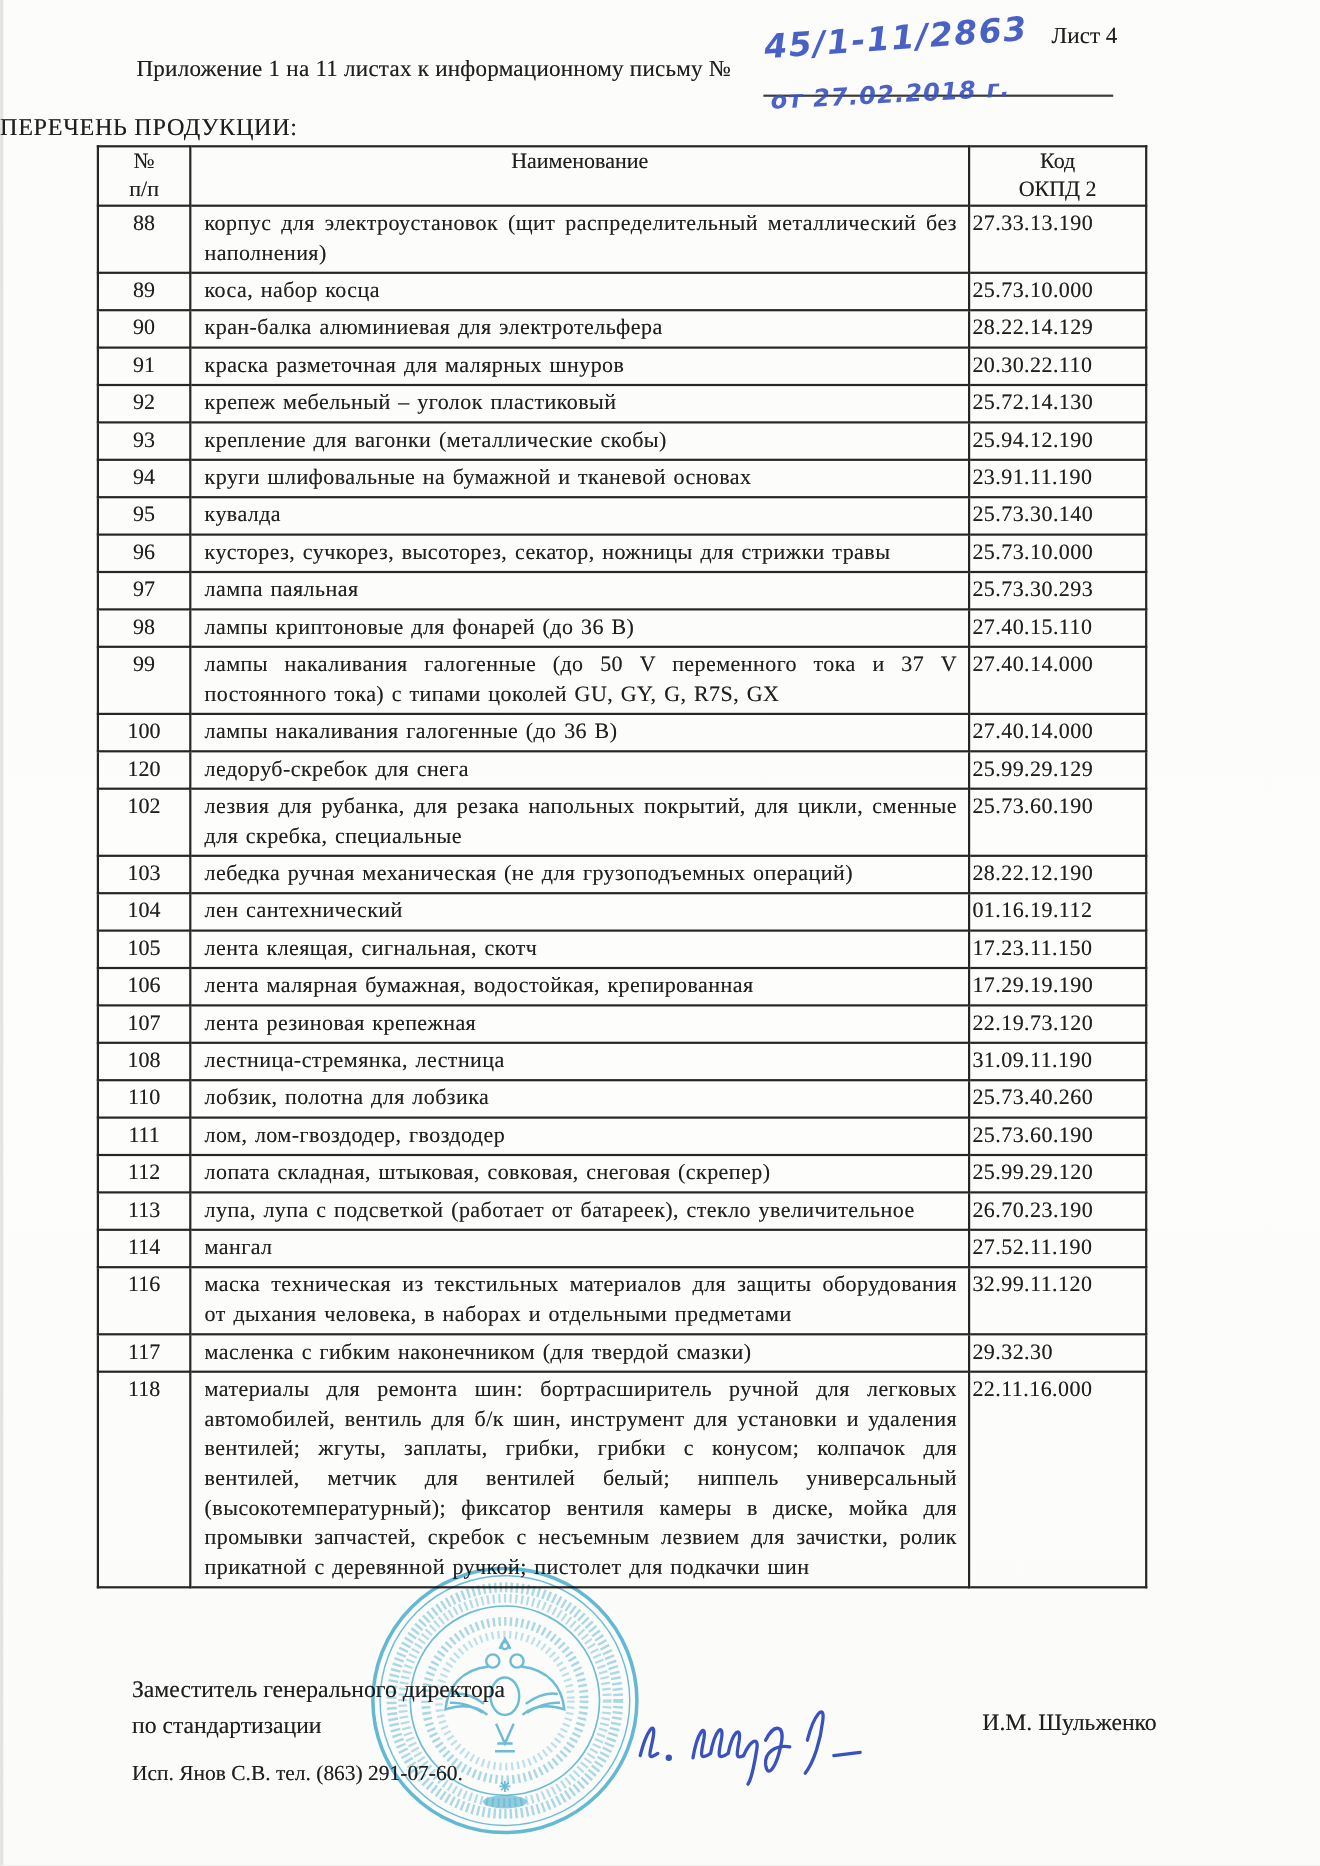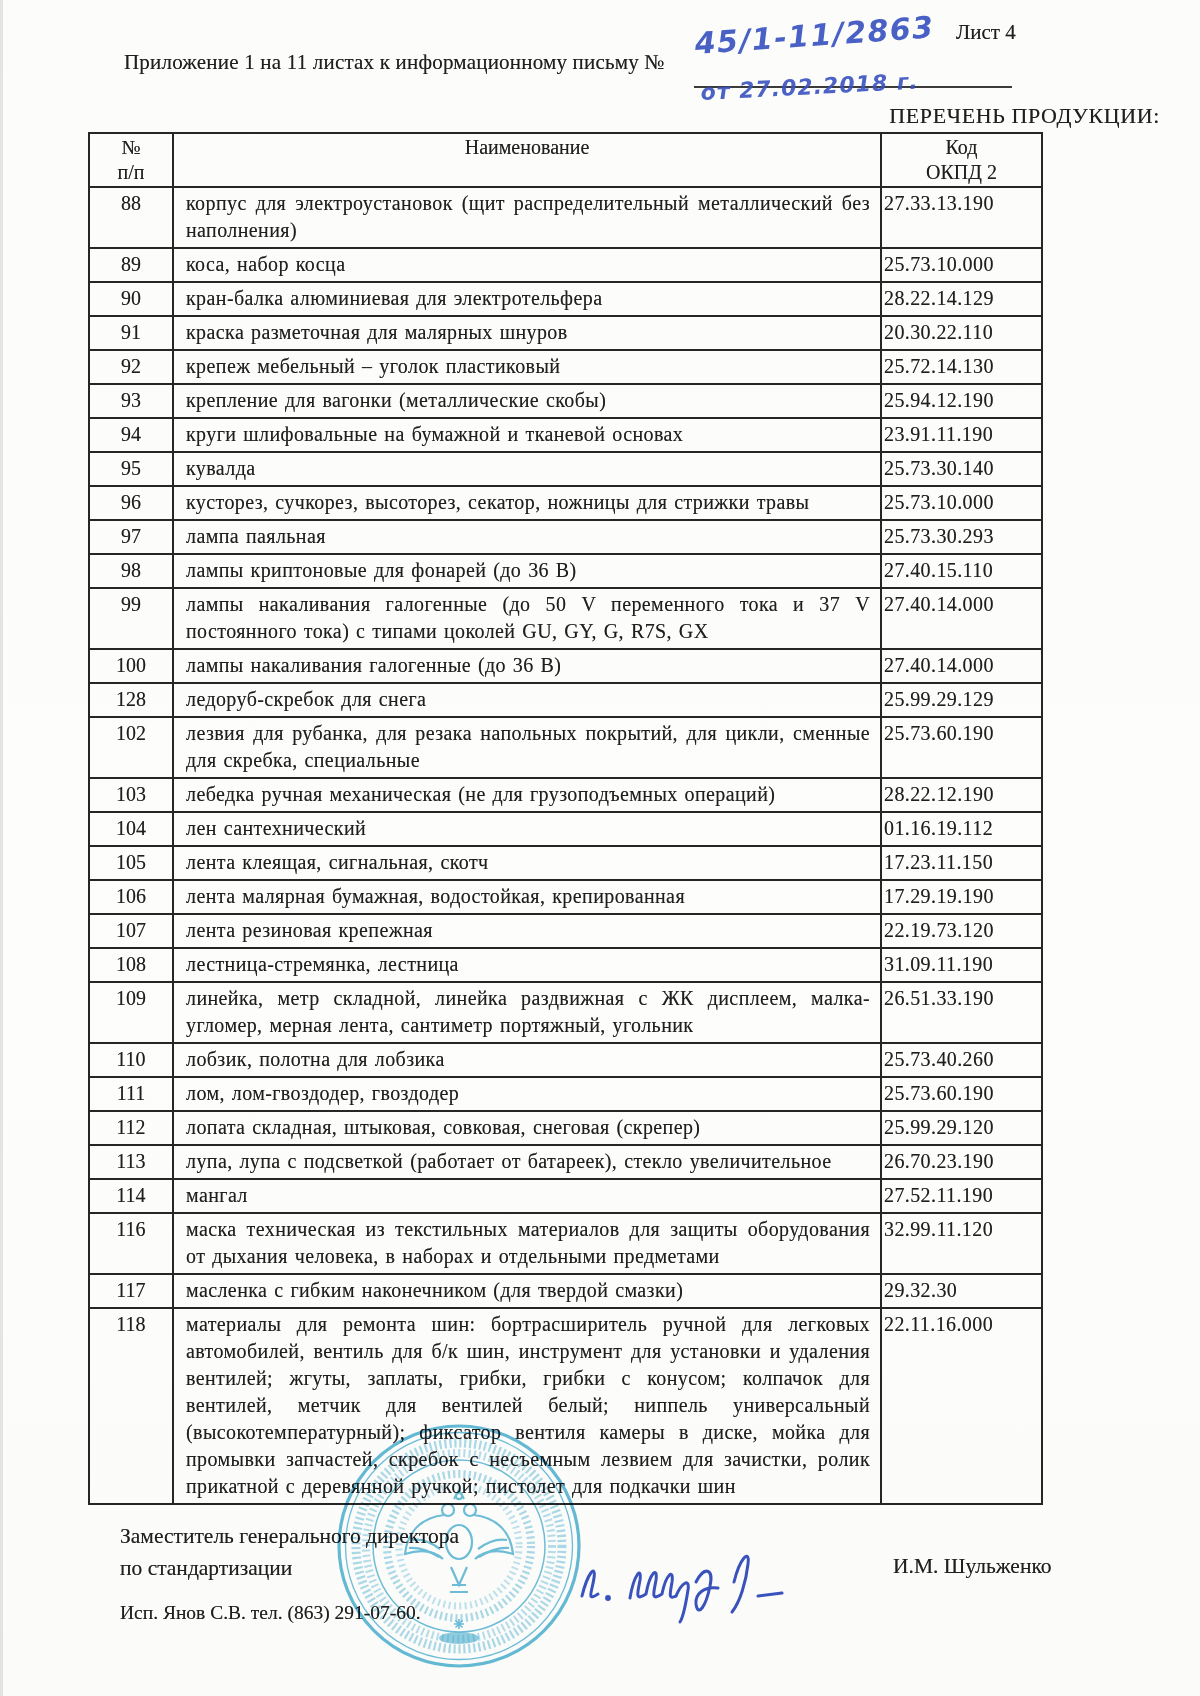--- a/index.html
+++ b/index.html
@@ -20,21 +20,21 @@
   .hw{font-family:"DejaVu Sans",sans-serif;font-style:italic;color:var(--handwriting,#3a53c0);}
   .hw-number{
     position:absolute;top:26px;left:696px;font-size:30px;letter-spacing:1.5px;
     transform:rotate(-4deg);transform-origin:left bottom;font-weight:bold;opacity:.92;
   }
   .hw-date{
     position:absolute;top:80px;left:700px;font-size:22px;letter-spacing:1px;
     transform:rotate(-3deg);transform-origin:left top;font-weight:bold;opacity:.9;
   }
   .number-underline{position:absolute;top:86px;left:694px;width:318px;height:2px;background:#3c3c3c;}
-  .doc-title{position:absolute;top:103px;left:0;width:1160px;text-align:right;
+  .doc-title{position:absolute;top:103px;left:0;width:1160px;text-align:left;
     font-size:22px;letter-spacing:.6px;}
   table.product-table{
     position:absolute;top:132px;left:88px;width:935px;
     border-collapse:collapse;table-layout:fixed;
   }
   .product-table th,.product-table td{
     border:2px solid #262626;vertical-align:top;font-weight:400;
     text-shadow:0 0 .5px rgba(30,30,30,.5);
   }
   .product-table thead th{text-align:center;font-size:20px;line-height:25px;padding:1px 2px;}
@@ -161,21 +161,21 @@
       <td class="cell-code">27.40.14.000</td>
     </tr>
 
     <tr>
       <td class="cell-num">100</td>
       <td class="cell-name">лампы накаливания галогенные (до 36 В)</td>
       <td class="cell-code">27.40.14.000</td>
     </tr>
 
     <tr>
-      <td class="cell-num">128</td>
+      <td class="cell-num">120</td>
       <td class="cell-name">ледоруб-скребок для снега</td>
       <td class="cell-code">25.99.29.129</td>
     </tr>
 
     <tr>
       <td class="cell-num">102</td>
       <td class="cell-name">лезвия для рубанка, для резака напольных покрытий, для цикли, сменные для скребка, специальные</td>
       <td class="cell-code">25.73.60.190</td>
     </tr>
 
@@ -208,25 +208,20 @@
       <td class="cell-name">лента резиновая крепежная</td>
       <td class="cell-code">22.19.73.120</td>
     </tr>
 
     <tr>
       <td class="cell-num">108</td>
       <td class="cell-name">лестница-стремянка, лестница</td>
       <td class="cell-code">31.09.11.190</td>
     </tr>
 
-    <tr>
-      <td class="cell-num">109</td>
-      <td class="cell-name">линейка, метр складной, линейка раздвижная с ЖК дисплеем, малка-угломер, мерная лента, сантиметр портяжный, угольник</td>
-      <td class="cell-code">26.51.33.190</td>
-    </tr>
 
     <tr>
       <td class="cell-num">110</td>
       <td class="cell-name">лобзик, полотна для лобзика</td>
       <td class="cell-code">25.73.40.260</td>
     </tr>
 
     <tr>
       <td class="cell-num">111</td>
       <td class="cell-name">лом, лом-гвоздодер, гвоздодер</td>

